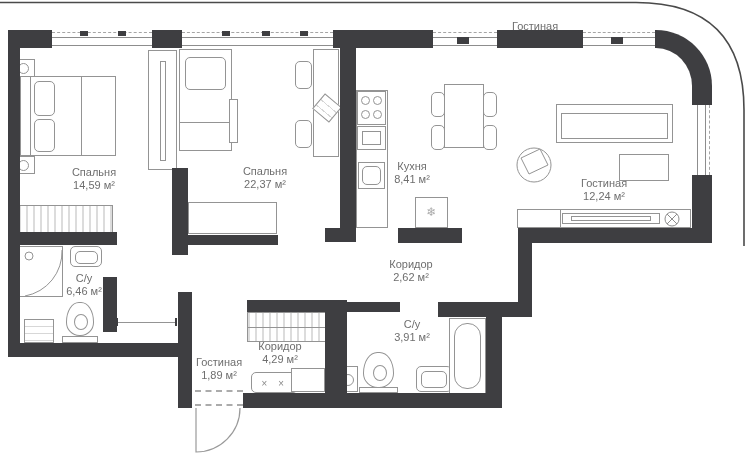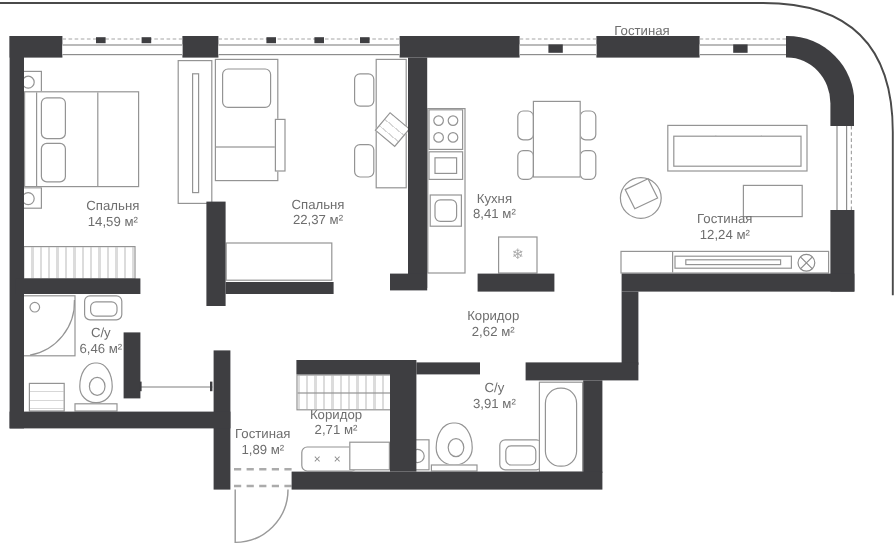--- a/index.html
+++ b/index.html
@@ -252,21 +252,21 @@
   <div class="label" style="left:411px;top:258px;">
     <div class="name">Коридор</div>
     <div class="area">2,62 м²</div>
   </div>
   <div class="label" style="left:412px;top:318px;">
     <div class="name">С/у</div>
     <div class="area">3,91 м²</div>
   </div>
   <div class="label" style="left:280px;top:340px;">
     <div class="name">Коридор</div>
-    <div class="area">2,71 м²</div>
+    <div class="area">4,29 м²</div>
   </div>
   <div class="label" style="left:219px;top:356px;">
     <div class="name">Гостиная</div>
     <div class="area">1,89 м²</div>
   </div>
 
 
 </div>
 
 </body></html>

